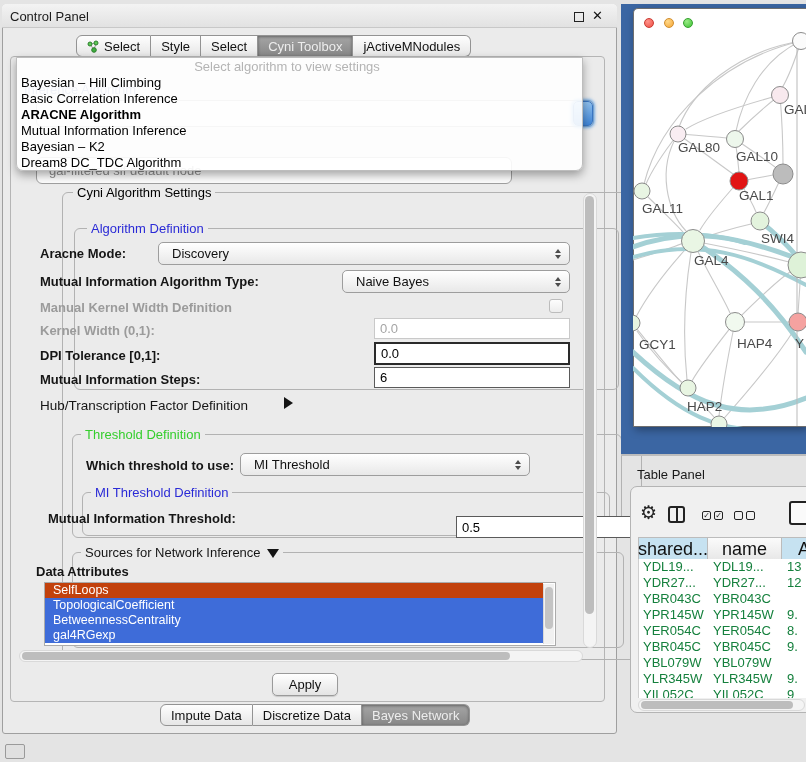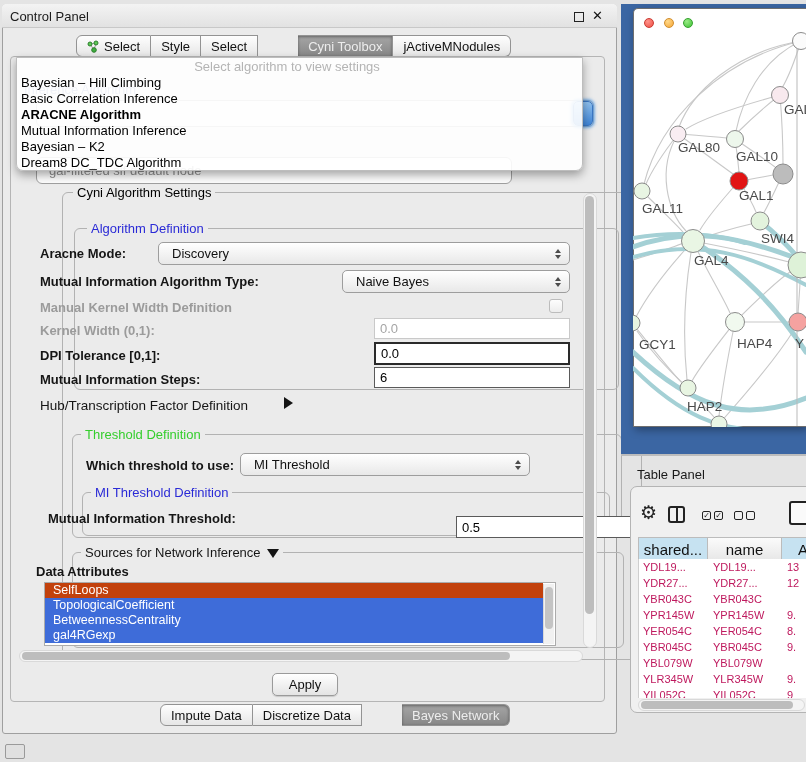--- a/index.html
+++ b/index.html
@@ -20,21 +20,21 @@
   .close-ic { position:absolute; left:590px; top:4px; font:bold 13px "DejaVu Sans",sans-serif; color:#111; }
 
   
   .tabbar { position:absolute; display:flex; height:22px; }
   .tab { height:22px; border:1px solid #939393; border-left:none;
          background:linear-gradient(#fefefe,#e6e6e6); font-size:13px; color:#111;
          display:flex; align-items:center; justify-content:center; padding:0 10px; white-space:nowrap; }
   .tab:first-child { border-left:1px solid #939393; border-radius:6px 0 0 6px; }
   .tab:last-child { border-radius:0 6px 6px 0; }
   .tab.sel { background:linear-gradient(#a5a5a5,#878787); color:#ededed;
-         box-shadow:inset 0 1px 3px rgba(0,0,0,.4);margin-left:40px; }
+         box-shadow:inset 0 1px 3px rgba(0,0,0,.4); }
   #top-tabs { left:76px; top:35px; }
   #bottom-tabs { left:160px; top:704px; }
 
   #cp-content { left:10px; top:56px; width:595px; height:646px;
         border:1px solid #b5b5b5; border-radius:4px; background:#ebebeb; }
 
   
   .ghost-title { position:absolute; left:24px; top:82px; font-size:13px; color:#5a6fae; }
   .ghost-combo { position:absolute; left:36px; top:100px; width:558px; height:27px;
         border:1px solid #a5a5a5; border-radius:6px; background:#f0f0f0; }
@@ -103,29 +103,29 @@
   #tp-box { position:absolute; left:630px; top:486px; width:200px; height:227px; background:#f0f0f0;
         border:1px solid #b4b4b4; border-radius:7px; }
   .tico { position:absolute; color:#222; }
   .split-ic { width:17px; height:17px; border:2px solid #222; border-radius:3px; }
   .split-ic:before { content:""; position:absolute; left:6px; top:0; width:2px; height:13px; background:#222; }
   .cb { display:inline-block; width:9px; height:9px; border:1.5px solid #222; border-radius:2px;
         font:bold 8px/8px "DejaVu Sans",sans-serif; color:#222; text-align:center; margin-right:3px; vertical-align:top; }
   .doc-ic { width:20px; height:24px; border:2px solid #222; border-radius:3px; background:#fafafa; }
 
   #tbl-head { position:absolute; left:638px; top:537px; width:168px; height:22px; display:flex; overflow:hidden; }
-  .th { height:24px; border:1px solid #bcbcbc; border-left:none; font-size:15px; color:#111;
+  .th { height:24px; border:1px solid #bcbcbc; border-left:none; font-size:18px; color:#111;
         display:flex; align-items:center; justify-content:center;
         background:linear-gradient(#fbfbfb,#e7e7e7); flex-shrink:0; }
   .th:first-child { border-left:1px solid #bcbcbc; }
   .th.hl { background:#c6e2f1; }
   #tbl-body { position:absolute; left:638px; top:559px; width:168px; height:139px; overflow:hidden;
         background:#fff; border-left:1px solid #cfcfcf; }
   .tr { display:flex; height:16px; }
-  .td { font-size:11px; color:#be185d; white-space:nowrap; overflow:hidden; flex-shrink:0; line-height:16px; }
+  .td { font-size:13px; color:#15803d; white-space:nowrap; overflow:hidden; flex-shrink:0; line-height:16px; }
   .td.c0 { width:70px; padding-left:4px; }
   .td.c1 { width:74px; padding-left:4px; }
   .td.c2 { width:24px; padding-left:4px; }
 
   #grip { position:absolute; left:5px; top:744px; width:20px; height:15px; background:#e0e0e0;
         border:1px solid #9a9a9a; border-radius:2px; }
   #divider { position:absolute; left:621px; top:454px; width:185px; height:2px; background:#bcbcbc; }
 </style>
 </head>
 <body>

